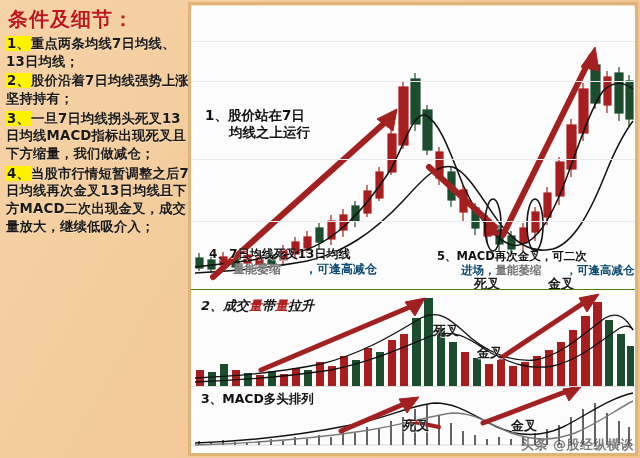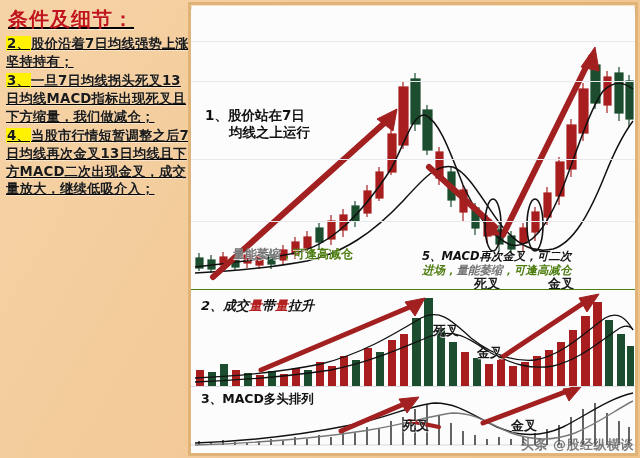--- a/index.html
+++ b/index.html
@@ -8,21 +8,21 @@
     font-family:"DejaVu Sans","Liberation Sans",sans-serif;
     background:#f2cb9b;
   }
   #page{
     position:relative;width:640px;height:458px;
     background:linear-gradient(120deg,#f6d3a6 0%,#f3cb9a 40%,#efc289 100%);
   }
   
   #left-panel{
     position:absolute;left:0;top:0;width:196px;height:458px;
-    padding:4px 4px 12px 6px;box-sizing:border-box;text-decoration:underline;
+    padding:4px 4px 12px 6px;box-sizing:border-box;
   }
   #doc-title{
     font-family:"DejaVu Serif","Liberation Serif",serif;
     color:#c0161b;font-size:20px;font-weight:bold;
     letter-spacing:1px;line-height:1.1;
     margin:4px 0 5px 2px;
     text-shadow:0 1px 0 rgba(255,255,255,.5);
   }
   .rule{
     color:#1a1a1a;font-size:13.3px;line-height:1.33;
@@ -54,39 +54,42 @@
     text-shadow:0 1px 0 rgba(255,255,255,.8);
   }
   .cross-label{
     position:absolute;color:#1a1a1a;font-weight:bold;font-size:13px;
     font-family:"DejaVu Sans","Liberation Sans",sans-serif;
     text-shadow:0 1px 0 rgba(255,255,255,.9);
     margin-top:28px;
   }
   .mix{display:inline;}
   .mix .r{color:#737373;}
-  .mix .k{color:#4d7c0f;}
+  .mix .k{color:#0c4a6e;padding-left:24px;}
   #watermark{
     position:absolute;right:6px;bottom:4px;
     font-size:13px;font-weight:bold;color:#4b4b4b;opacity:.72;
     font-family:"DejaVu Sans","Liberation Sans",sans-serif;
     text-shadow:0 1px 0 rgba(255,255,255,.6);
     letter-spacing:.5px;
     text-align:right;
   }
   svg{display:block;}
 </style>
 </head>
 <body>
 
 <div id="page">
 
   <div id="left-panel">
     <div id="doc-title">条件及细节：</div>
 
+    <div class="rule">
+      <span class="num">1、</span><span>重点两条均线7日均线、13日均线；</span>
+    </div>
     <div class="rule">
       <span class="num">2、</span><span>股价沿着7日均线强势上涨坚持持有；</span>
     </div>
     <div class="rule">
       <span class="num">3、</span><span>一旦7日均线拐头死叉13日均线MACD指标出现死叉且下方缩量，我们做减仓；</span>
     </div>
     <div class="rule">
       <span class="num">4、</span><span>当股市行情短暂调整之后7日均线再次金叉13日均线且下方MACD二次出现金叉，成交量放大，继续低吸介入；</span>
     </div>
   </div>
@@ -227,25 +230,26 @@
         </svg>
 
         <div class="anno" style="left:14px;top:98px;font-size:13.5px;">
           <div>1、股价站在7日</div>
           <div style="margin-left:24px">均线之上运行</div>
         </div>
         <div class="cross-label" style="left:283px;top:238px;">死叉</div>
         <div class="cross-label" style="left:357px;top:238px;">金叉</div>
 
         <div class="anno" style="left:18px;top:238px;font-size:12px;">
+          <div>4、7日均线死叉13日均线</div>
           <div class="mix" style="margin-left:24px">
             <span class="r">量能萎缩</span><span class="k">，可逢高减仓</span>
           </div>
         </div>
-        <div class="anno" style="left:231px;top:240px;font-size:11.5px;font-style:italic;">
+        <div class="anno" style="left:246px;top:240px;font-size:11.5px;">
           <div>5、MACD再次金叉，可二次</div>
           <div class="mix">
             <span class="k">进场，</span><span class="r">量能萎缩</span><span class="k">，可逢高减仓</span>
           </div>
         </div>
       </div>
 
       <div class="panel" id="vol-panel">
         <svg width="444" height="96" viewBox="0 0 444 96">
           <g>

